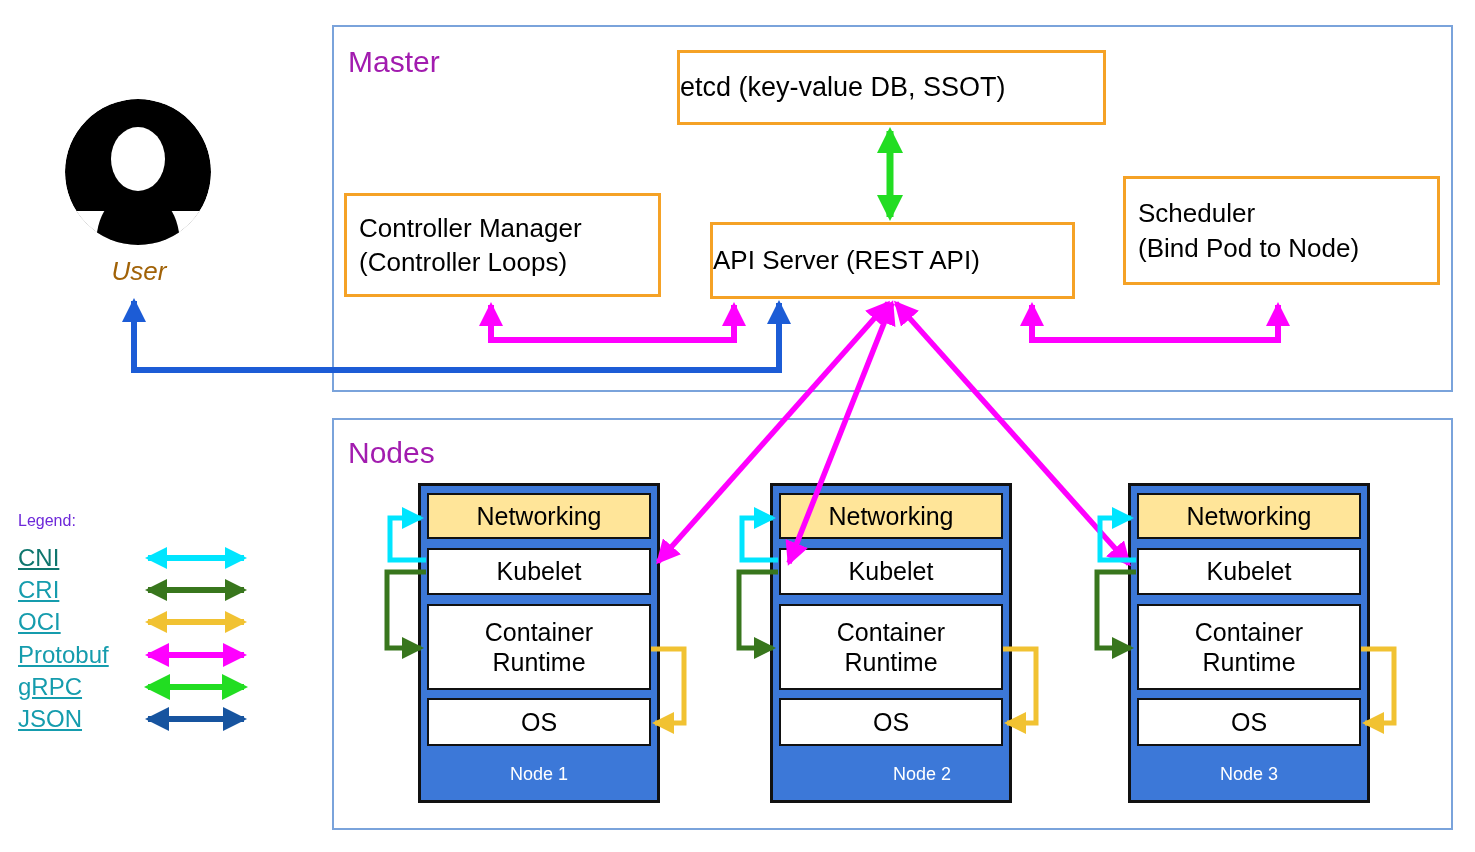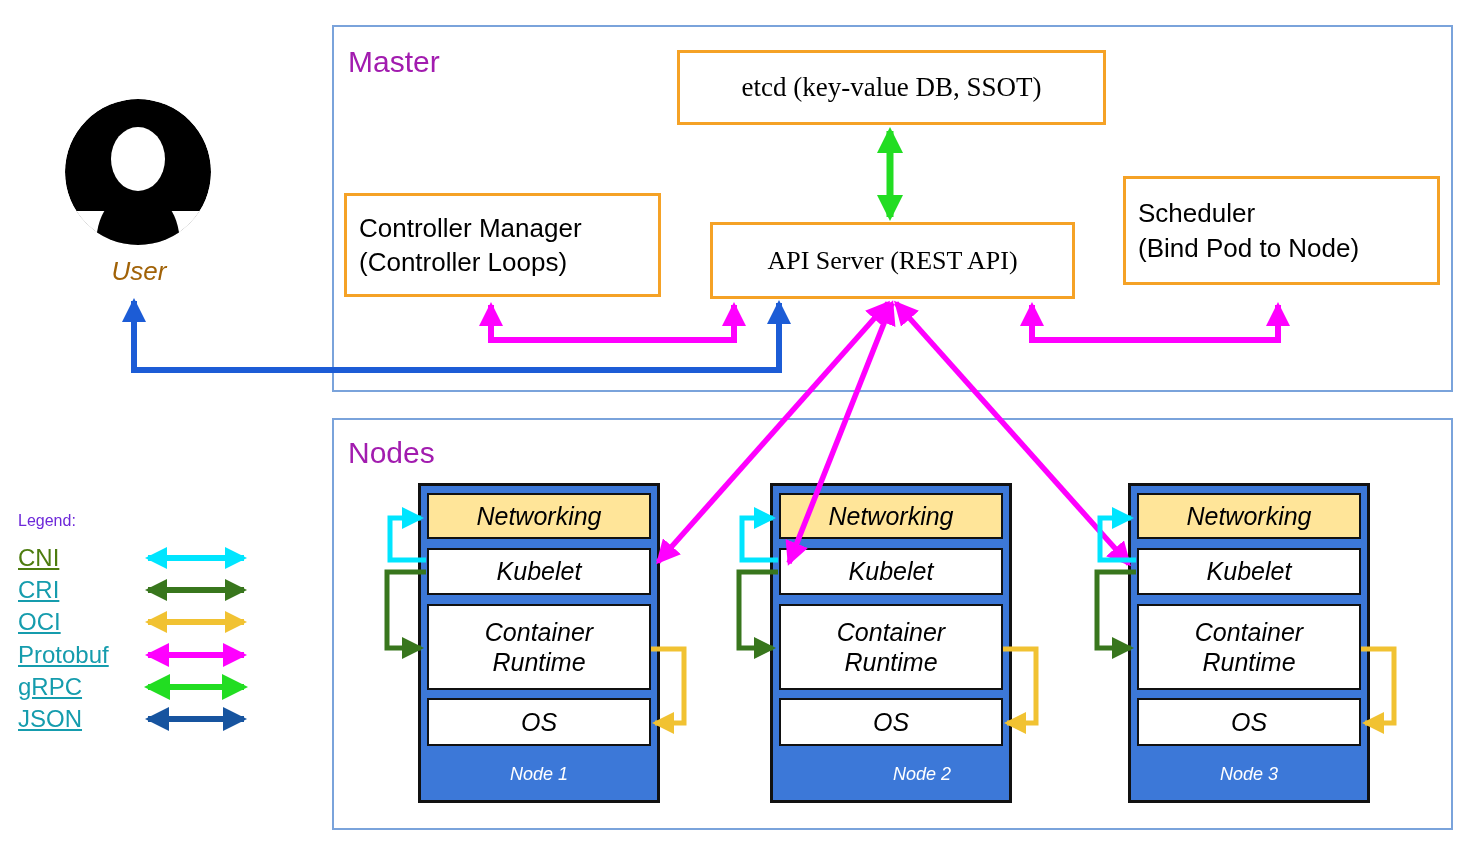--- a/index.html
+++ b/index.html
@@ -2,27 +2,27 @@
 <html><head>
 <meta charset="utf-8">
 <style>
   html,body{margin:0;padding:0;background:#fff;}
   #stage{position:relative;width:1475px;height:852px;background:#fff;
          font-family:"Liberation Sans", sans-serif;overflow:hidden;}
   .outer-box{position:absolute;border:2px solid #7AA3DB;background:transparent;}
   .section-label{position:absolute;font-size:30px;color:#a21caf;}
   .obox{position:absolute;border:3px solid #F5A226;background:#fff;color:#000;
         display:flex;align-items:center;}
-  .obox.center{justify-content:center;text-align:center;font-family:Liberation Serif, serif;}
+  .obox.center{justify-content:flex-start;text-align:center;}
   .obox.left{justify-content:flex-start;padding-left:12px;}
   .two-line{font-size:26px;line-height:1.32;}
   .one-line{font-size:26px;}
   .etcd-text{font-size:27px;}
   .node{position:absolute;width:242px;height:320px;background:#3C78D8;
-        border:3px solid #111;box-sizing:border-box;font-style:italic;}
+        border:3px solid #111;box-sizing:border-box;}
   .layer{position:absolute;left:6px;width:224px;background:#fff;border:2px solid #111;
          box-sizing:border-box;display:flex;align-items:center;justify-content:center;
          text-align:center;font-size:25px;line-height:1.22;padding:0 14px;color:#000;}
   .layer.networking{background:#FFE599;}
   .node-label{position:absolute;left:0;width:100%;text-align:center;color:#fff;
               font-size:18px;}
   .legend{position:absolute;left:18px;top:512px;}
   .legend-title{font-size:16px;color:#6d28d9;height:30px;}
   .legend-item{height:32.2px;display:flex;align-items:center;}
   .legend-link{font-size:24px;text-decoration:underline;cursor:pointer;}
@@ -99,21 +99,21 @@
     <div class="layer networking" style="top: 7px; height: 46px; background-color: rgb(255, 229, 153);">Networking</div>
     <div class="layer" style="top:62px;height:47px;">Kubelet</div>
     <div class="layer" style="top:118px;height:86px;">Container Runtime</div>
     <div class="layer" style="top:212px;height:48px;">OS</div>
     <div class="node-label" style="top:278px;">Node 3</div>
   </div>
 
   <div class="legend">
     <div class="legend-title">Legend:</div>
     <div class="legend-item">
-        <span class="legend-link" style="color: #4d7c0f; text-decoration: underline;">CNI</span>
+        <span class="legend-link" style="color: #0f766e; text-decoration: underline;">CNI</span>
       </div>
     <div class="legend-item">
         <span class="legend-link" style="color: rgb(21, 156, 173);">CRI</span>
       </div>
     <div class="legend-item">
         <span class="legend-link" style="color: rgb(21, 156, 173);">OCI</span>
       </div>
     <div class="legend-item">
         <span class="legend-link" style="color: rgb(21, 156, 173);">Protobuf</span>
       </div>

